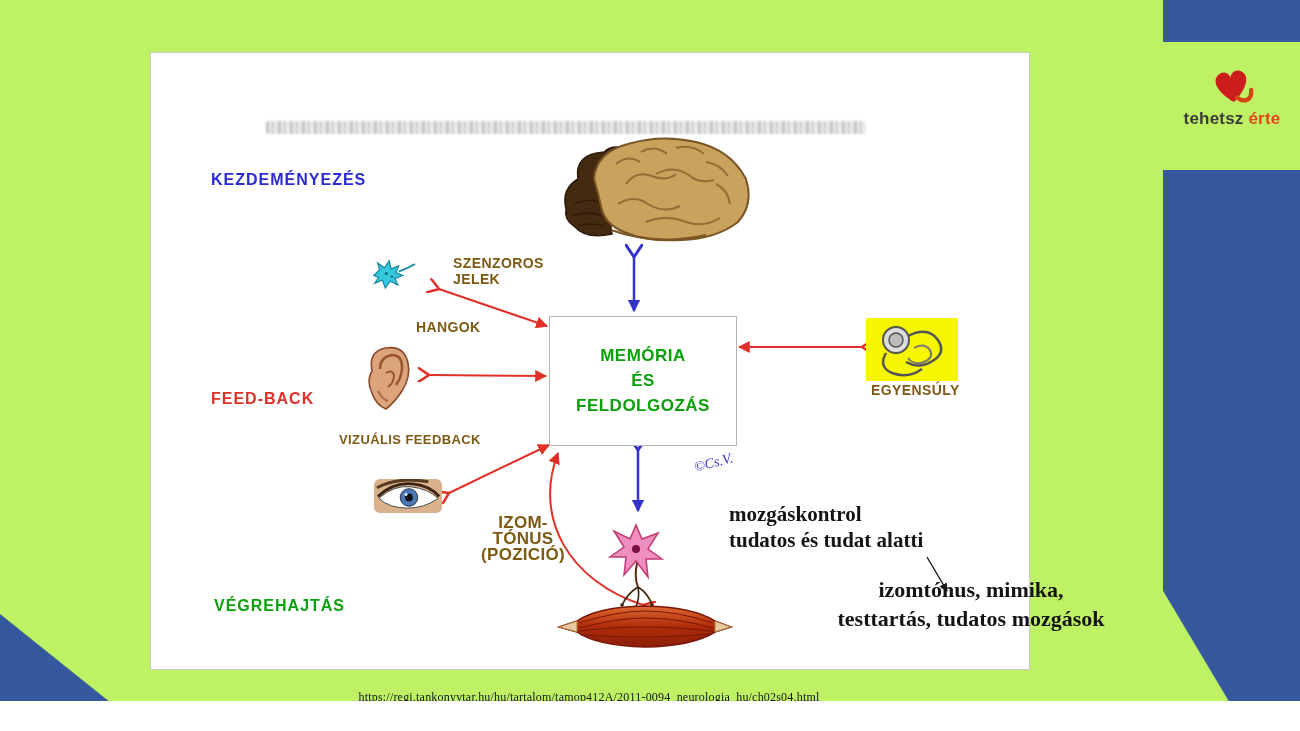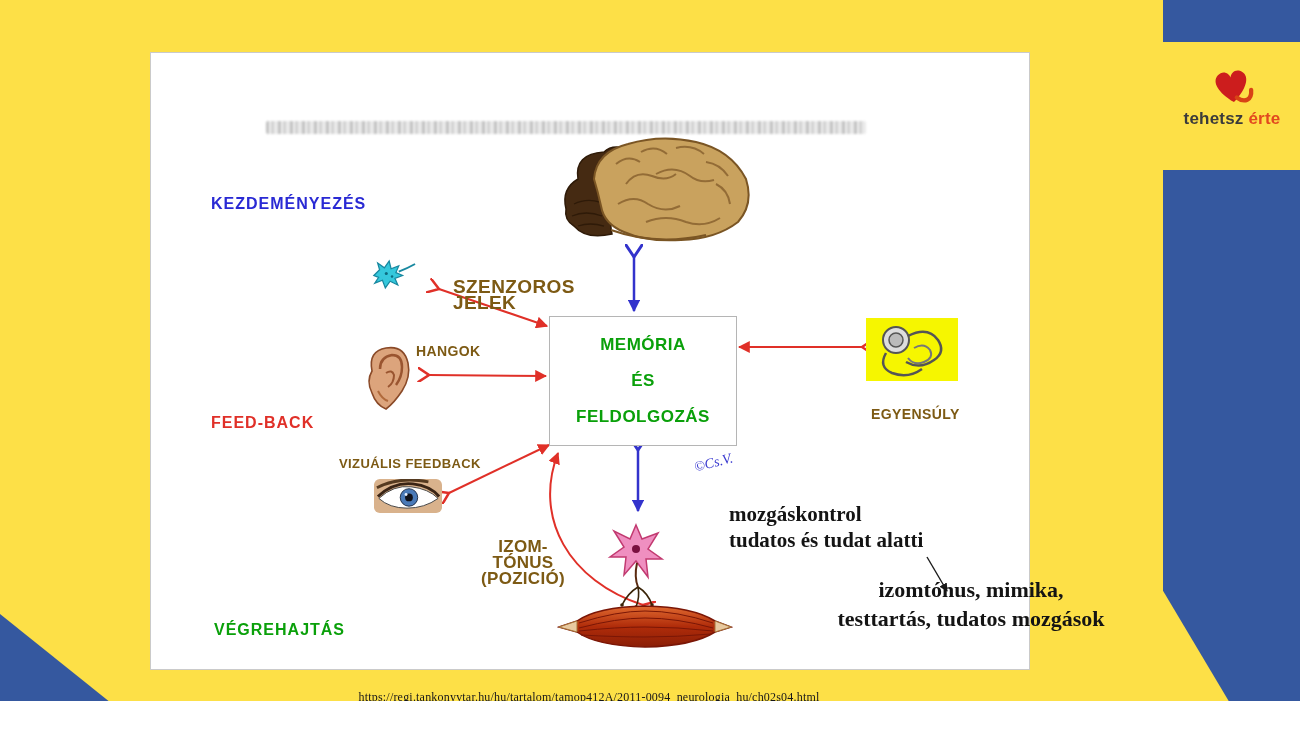--- a/index.html
+++ b/index.html
@@ -1,49 +1,49 @@
 <!DOCTYPE html>
 <html><head>
 <meta charset="utf-8">
 <style>
   html,body{margin:0;padding:0;background:#fff;}
-  #page{position:relative;width:1300px;height:701px;background:#fde047;overflow:hidden;
+  #page{position:relative;width:1300px;height:701px;background:#bef264;overflow:hidden;
         font-family:"Liberation Sans",sans-serif;}
   .deco{position:absolute;background:#35589f;}
   #deco-top-right{left:1163px;top:0;width:137px;height:42px;}
   #deco-right-bar{left:1163px;top:170px;width:137px;height:561px;
         clip-path:polygon(0 0,100% 0,100% 100%,61% 100%,0 75%);}
   #deco-bottom-left{left:0;top:614px;width:146px;height:117px;
         clip-path:polygon(0 0,100% 100%,0 100%);}
   #logo{position:absolute;left:1168px;top:64px;width:128px;text-align:center;}
   #logo .logo-text{font-size:17px;font-weight:bold;letter-spacing:.2px;color:#3b3b3b;margin-top:1px;}
   #logo .logo-accent{color:#e2491f;}
   #slide-box{position:absolute;left:150px;top:52px;width:878px;height:616px;
         border:1px solid #cacaca;background:#fff;}
   #slide-title{position:absolute;left:0;top:30px;width:878px;text-align:center;
         font-family:"Liberation Serif",serif;font-weight:bold;font-size:26px;color:#1b1b2f;}
   #redacted{position:absolute;left:115px;top:68px;width:600px;height:13px;
         background:repeating-linear-gradient(90deg,#9a9a9a 0 3px,#e8e8e8 3px 5px,#b5b5b5 5px 8px,#dcdcdc 8px 12px);
         filter:blur(1.2px);opacity:.6;border-radius:2px;}
-  .lbl{position:absolute;font-weight:bold;white-space:nowrap;margin-top:24px;}
+  .lbl{position:absolute;font-weight:bold;white-space:nowrap;}
   .lbl-blue{color:#2a2ad4;}
   .lbl-red{color:#e03028;}
   .lbl-green{color:#0aa00a;}
   .lbl-brown{color:#7d5a14;}
   #lbl-initiation{left:60px;top:118px;font-size:16px;letter-spacing:1px;}
-  #lbl-sensory{left:302px;top:202px;font-size:19px;line-height:16px;letter-spacing:.4px;}
+  #lbl-sensory{left:302px;top:202px;font-size:14px;line-height:16px;letter-spacing:.4px;}
   #lbl-sounds{left:265px;top:266px;font-size:14px;letter-spacing:.4px;}
   #lbl-feedback{left:60px;top:337px;font-size:16px;letter-spacing:1px;}
   #lbl-visual{left:188px;top:379px;font-size:13px;letter-spacing:.4px;}
   #lbl-muscletone{left:326px;top:462px;width:92px;text-align:center;font-size:17px;line-height:16px;letter-spacing:.3px;}
   #lbl-execution{left:63px;top:544px;font-size:16px;letter-spacing:1px;}
   #lbl-balance{left:720px;top:329px;font-size:14px;letter-spacing:.4px;}
   #memory-box{position:absolute;left:398px;top:263px;width:186px;height:128px;
         border:1px solid #b5b5b5;background:#fff;display:flex;flex-direction:column;
-        justify-content:center;align-items:center;gap:16px;}
+        justify-content:center;align-items:center;gap:5px;}
   #memory-box .mem-line{font-weight:bold;font-size:17px;color:#0aa00a;letter-spacing:.5px;}
   .icon{position:absolute;}
   #connector-layer{position:absolute;left:0;top:0;width:878px;height:616px;pointer-events:none;}
   #signature{position:absolute;left:543px;top:402px;font-family:"Liberation Serif",serif;
         font-style:italic;font-size:14px;color:#3a3ad0;transform:rotate(-14deg);}
   .note{position:absolute;font-family:"Liberation Serif",serif;font-weight:bold;color:#141414;}
   #note-motor{left:578px;top:448px;font-size:21px;line-height:26px;}
   #note-examples{left:610px;top:522px;width:420px;font-size:22px;line-height:29px;text-align:center;}
   #source-url{position:absolute;left:150px;top:690px;width:878px;text-align:center;
         font-family:"Liberation Serif",serif;font-size:12px;color:#15151a;

